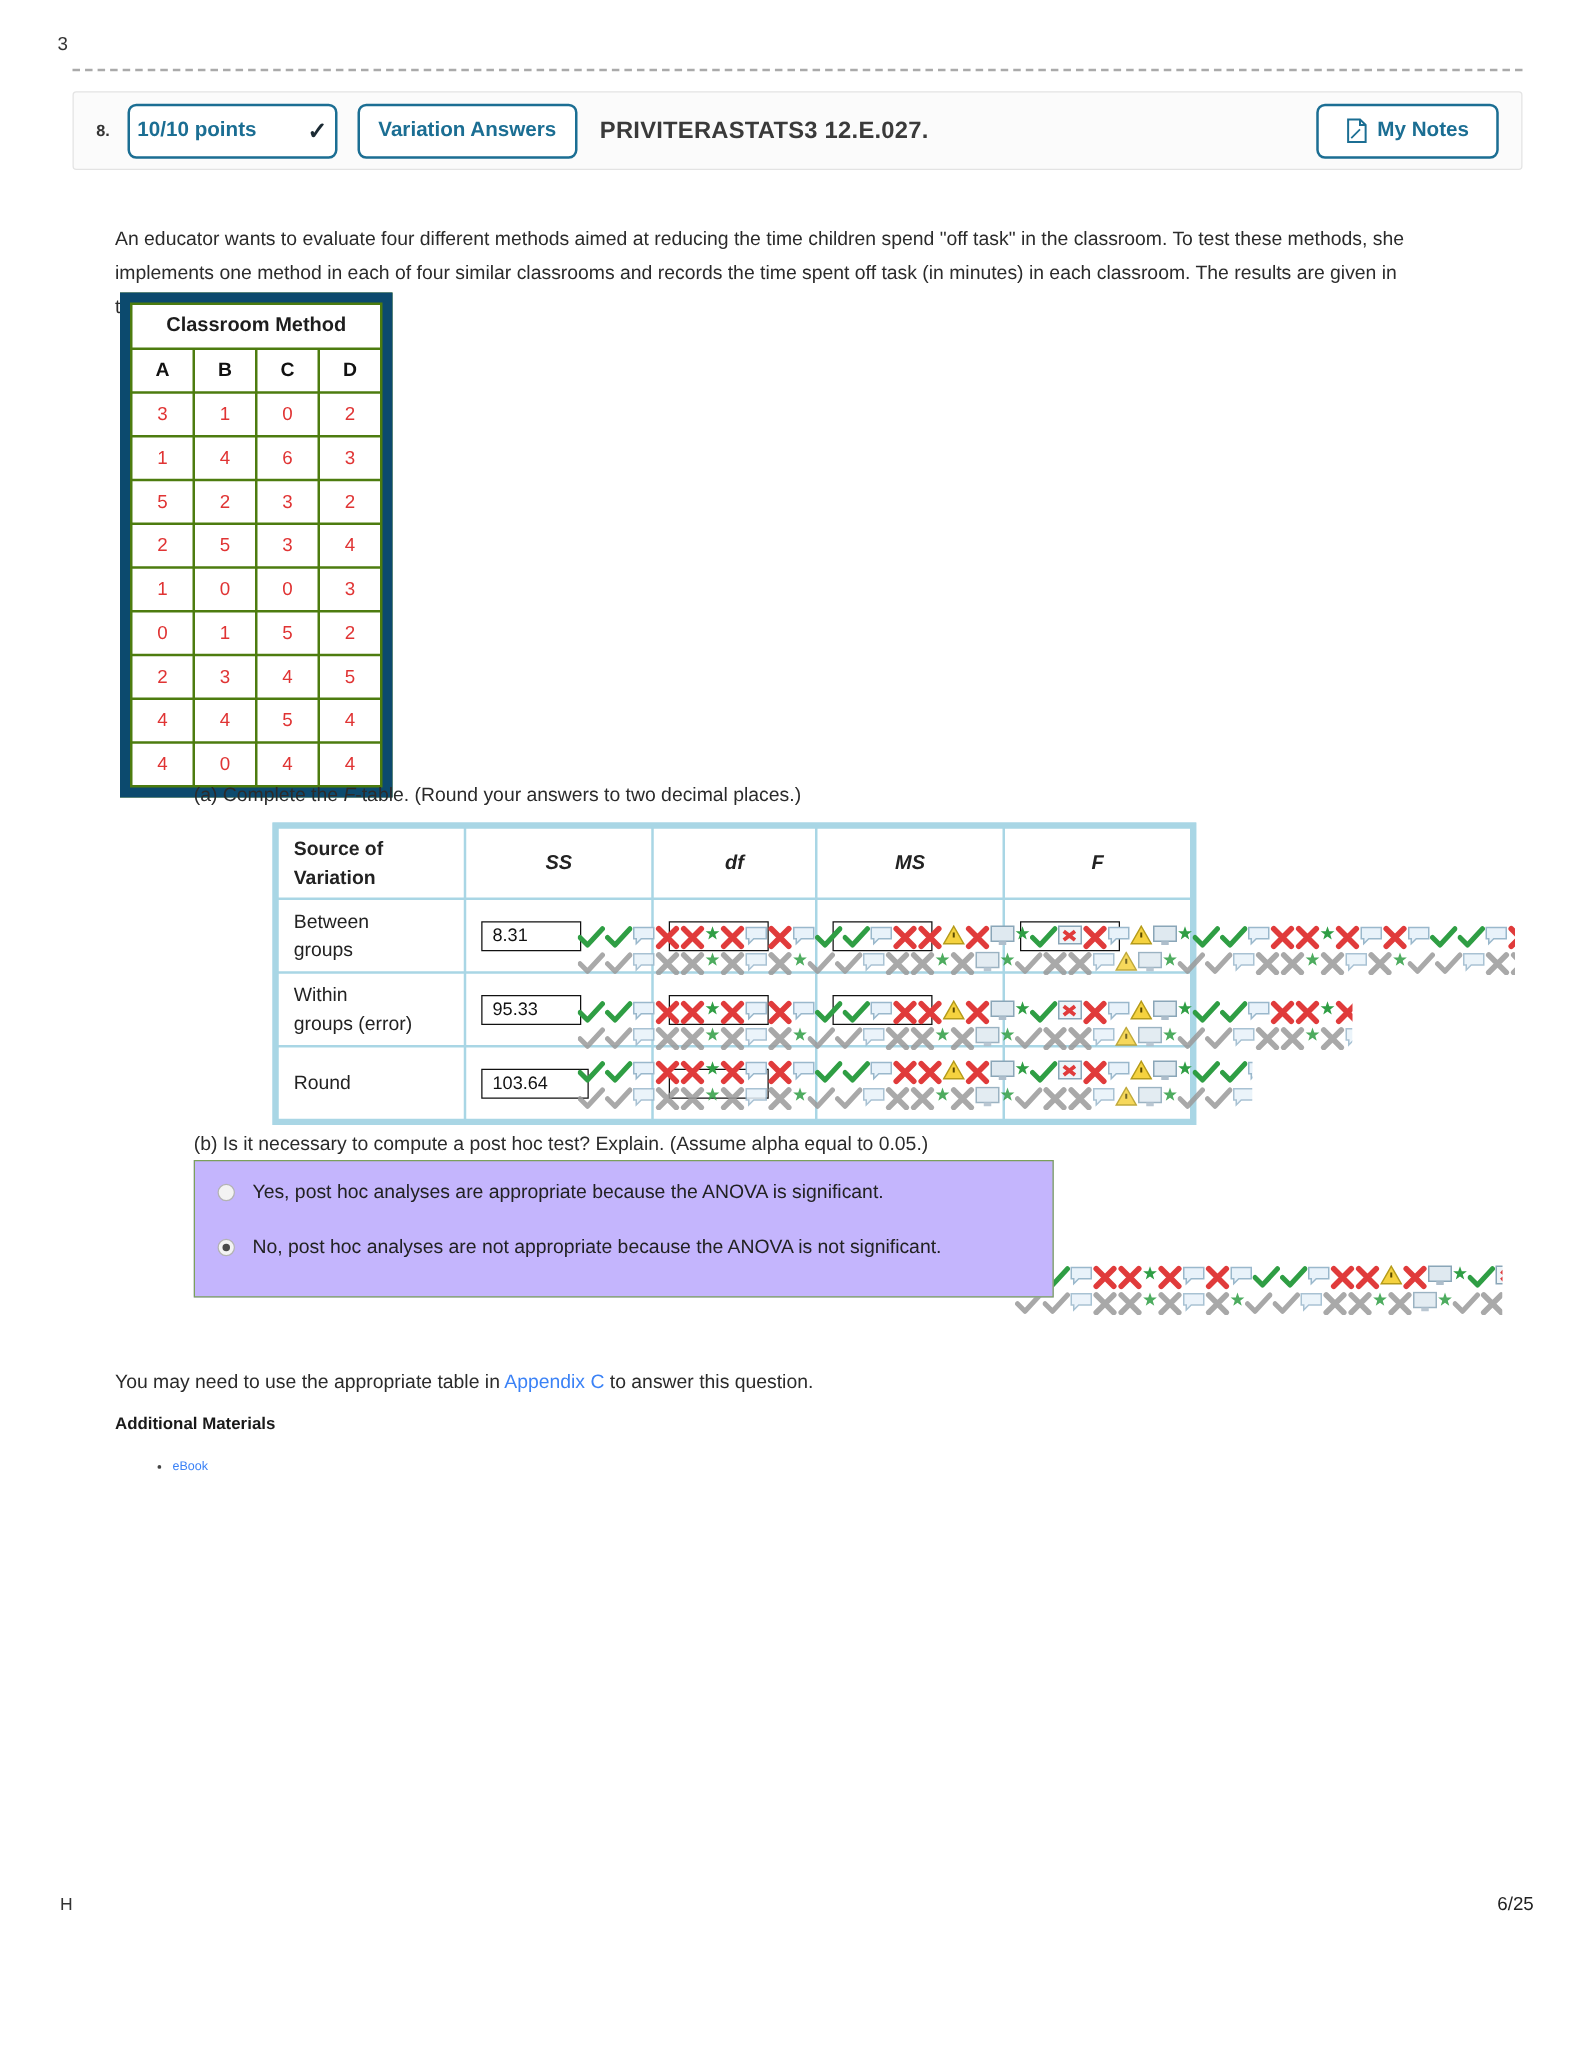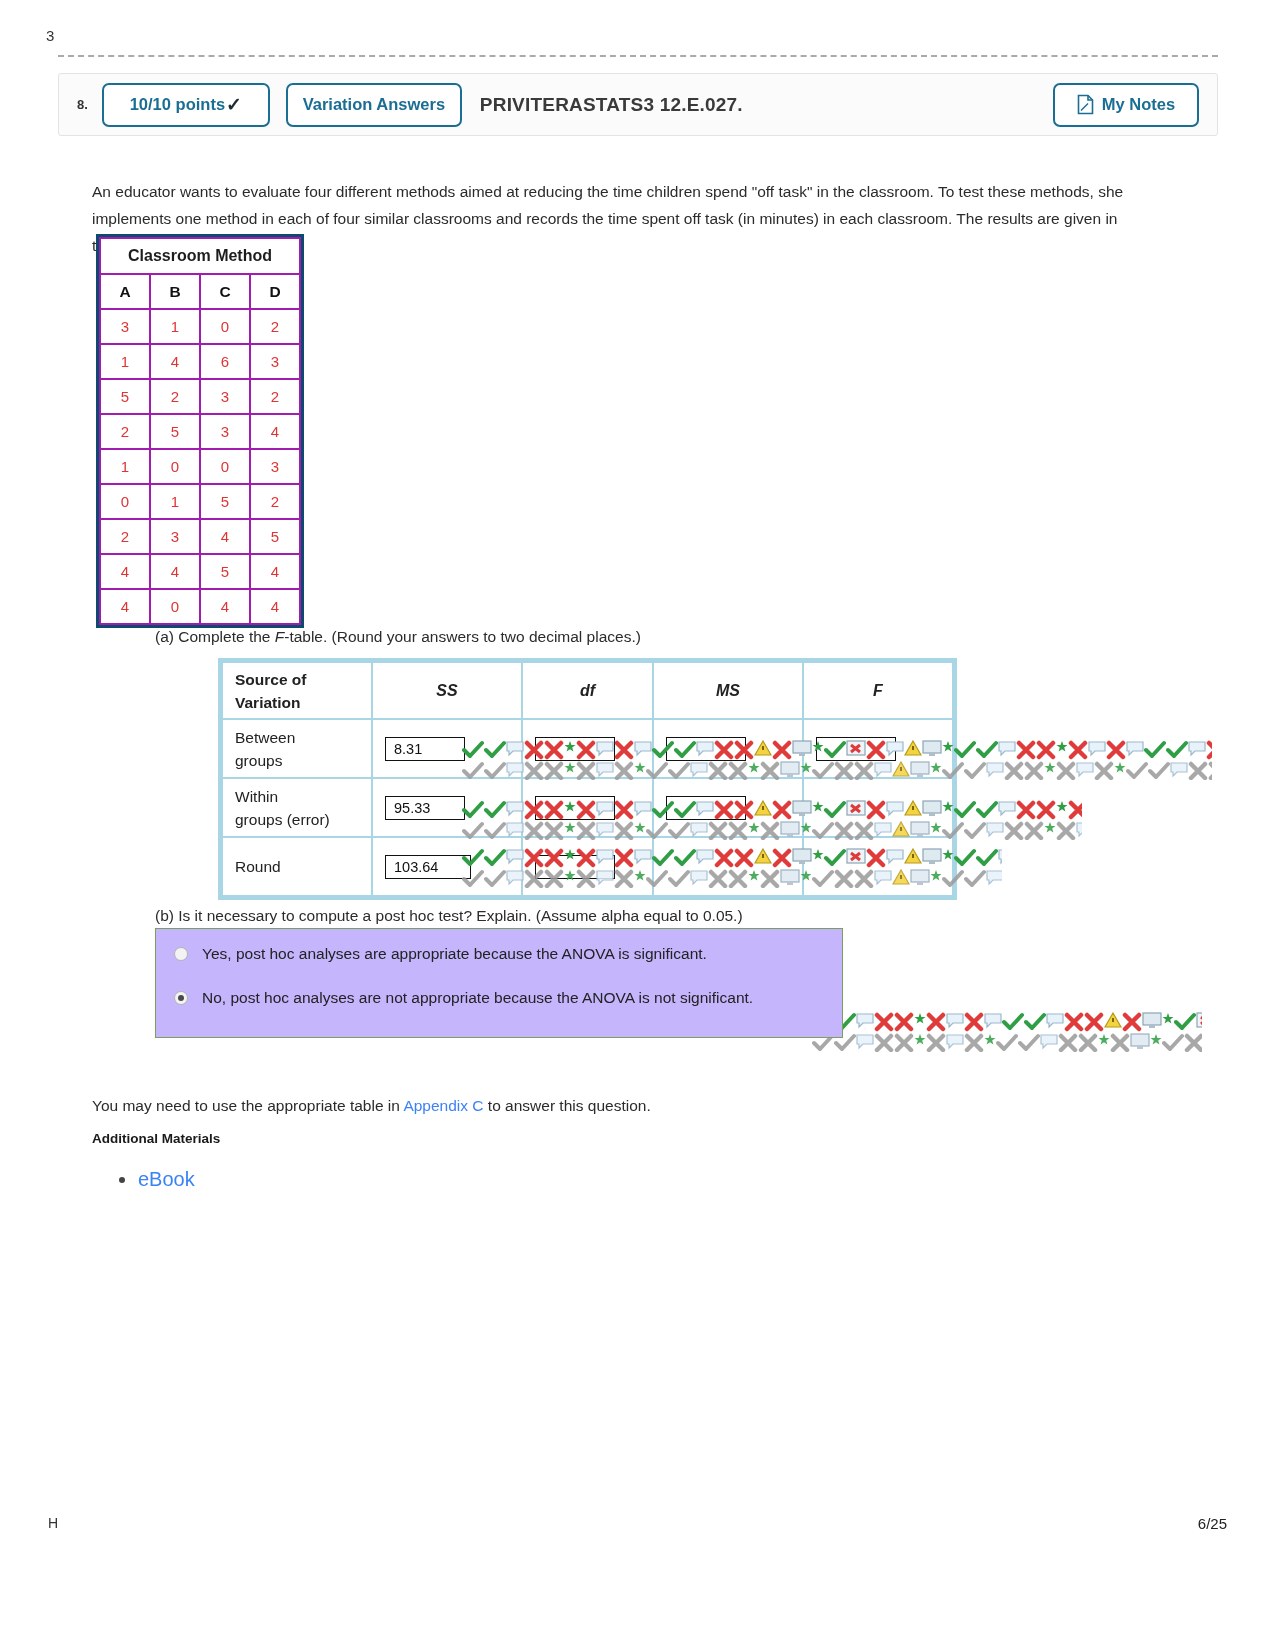--- a/index.html
+++ b/index.html
@@ -60,21 +60,21 @@
     font-weight: bold;
     font-size: 16.5px;
     height: 44px;
     display: inline-flex;
     align-items: center;
     justify-content: center;
     padding: 0 16px;
     white-space: nowrap;
     cursor: pointer;
   }
-  .pill-points { width: 168px; padding: 0 6px; }
+  .pill-points { width: 168px; padding: 0 6px; justify-content: space-between; }
   .pill-points .chk {
     font-size: 19px;
     margin-left: 1px;
     color: #1b2a33;
     font-weight: bold;
   }
   .pill-prev {
     margin-left: 16px;
     width: 176px;
     overflow: hidden;
@@ -100,22 +100,22 @@
     width: 1040px;
     font-size: 15.5px;
     line-height: 27px;
     color: #2b2b2b;
   }
 
   
   .cm-table {
     position: absolute;
     left: 96px; top: 234px;
-    background: #a21caf;
-    border: 3px solid #0c4a6e;
+    background: #4d7c0f;
+    border: 8px solid #0c4a6e;
     border-collapse: separate;
     border-spacing: 2px;
   }
   .cm-table td, .cm-table th {
     background: #ffffff;
     width: 48px; height: 33px;
     text-align: center;
     vertical-align: middle;
     font-size: 15px;
     padding: 0;
@@ -252,21 +252,21 @@
   .addl {
     position: absolute;
     left: 92px; top: 1131px;
     font-size: 13.5px;
     font-weight: bold;
     color: #1a1a1a;
   }
   .ebook-li {
     position: absolute;
     left: 120px; top: 1168px;
-    font-size: 20px;
+    font-size: 10px;
     list-style: disc;
     padding-left: 18px;
     margin: 0;
     color: #444;
   }
   .ebook-li li::marker { color: #444; }
 
   
   .footer-left {
     position: absolute;

